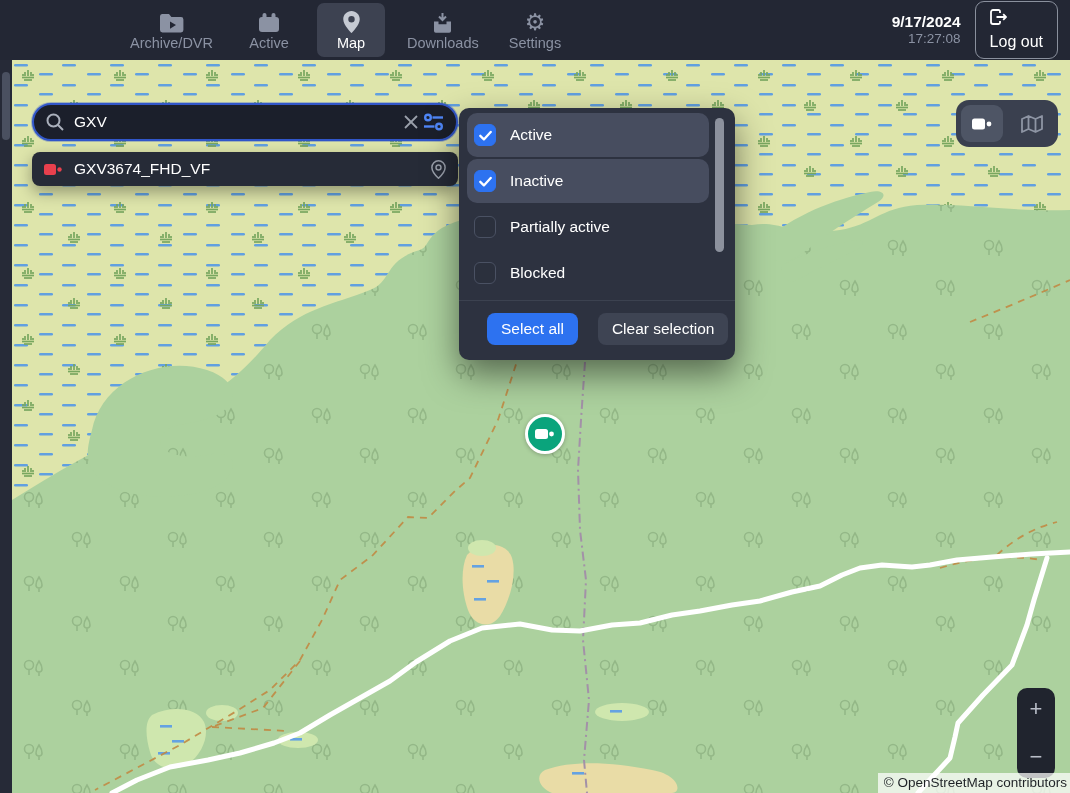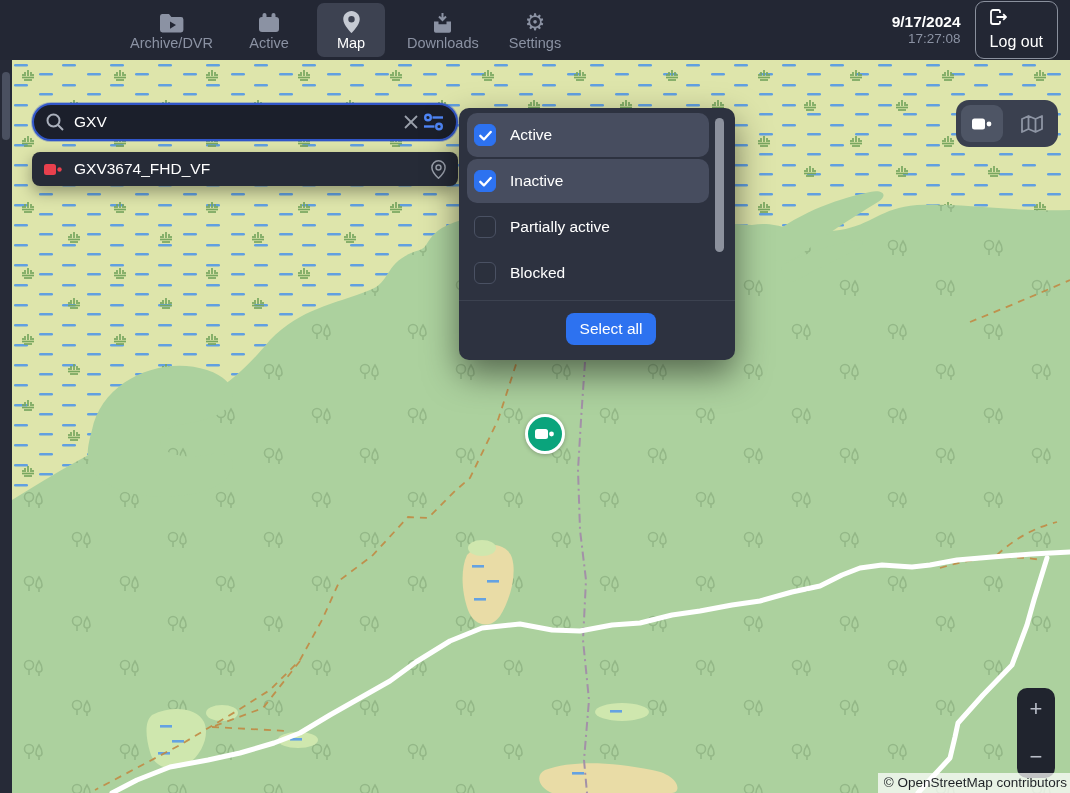--- a/index.html
+++ b/index.html
@@ -62,21 +62,21 @@
   .filter-row.selected{background:#474d5f;}
   .checkbox{width:22px;height:22px;border-radius:6px;box-sizing:border-box;background:#2b303d;
             border:1.5px solid #4a5163;display:flex;align-items:center;justify-content:center;}
   .checkbox.checked{background:#2d72f0;border-color:#2d72f0;}
   .checkbox svg{display:none;}
   .checkbox.checked svg{display:block;}
   .filter-label{color:#ffffff;font-size:15.5px;margin-left:14px;}
   .panel-scrollbar{position:absolute;right:11px;top:10px;width:9px;height:134px;border-radius:5px;
                    background:#8c919d;cursor:pointer;}
   .panel-divider{height:1px;background:#3c4250;margin:5px 0 0 0;}
-  .panel-buttons{display:flex;align-items:center;gap:20px;padding:12px 0 0 28px;flex-direction:column;}
+  .panel-buttons{display:flex;align-items:center;gap:20px;padding:12px 0 0 28px;}
   .btn{border:none;border-radius:8px;font-size:15.5px;font-family:"Liberation Sans",sans-serif;
        padding:7px 14px;cursor:pointer;color:#ffffff;}
   .btn-primary{background:#2d72f0;}
   .btn-secondary{background:#3e4453;}
 
   
   .view-toggle{position:absolute;left:956px;top:100px;width:102px;height:47px;z-index:20;
                background:#3a404f;border-radius:13px;display:flex;align-items:center;padding:0 5px;
                box-sizing:border-box;justify-content:space-between;}
   .toggle-seg{width:42px;height:37px;border-radius:9px;display:flex;align-items:center;justify-content:center;
@@ -340,20 +340,21 @@
       <div class="filter-row">
         <span class="checkbox">
           
         </span>
         <span class="filter-label">Blocked</span>
       </div>
     </div>
     <div class="panel-divider"></div>
     <div class="panel-buttons">
       <button class="btn btn-primary">Select all</button>
+      <button class="btn btn-secondary">Clear selection</button>
     </div>
     <div class="panel-scrollbar"></div>
   </div>
 
   <div class="view-toggle">
     <button class="toggle-seg selected">
       <svg width="23" height="14" viewBox="0 0 23 14">
         <rect x="1" y="1.5" width="13" height="11" rx="2.5" fill="#ffffff"></rect>
         <circle cx="18" cy="7" r="2.4" fill="#ffffff"></circle>
       </svg>

